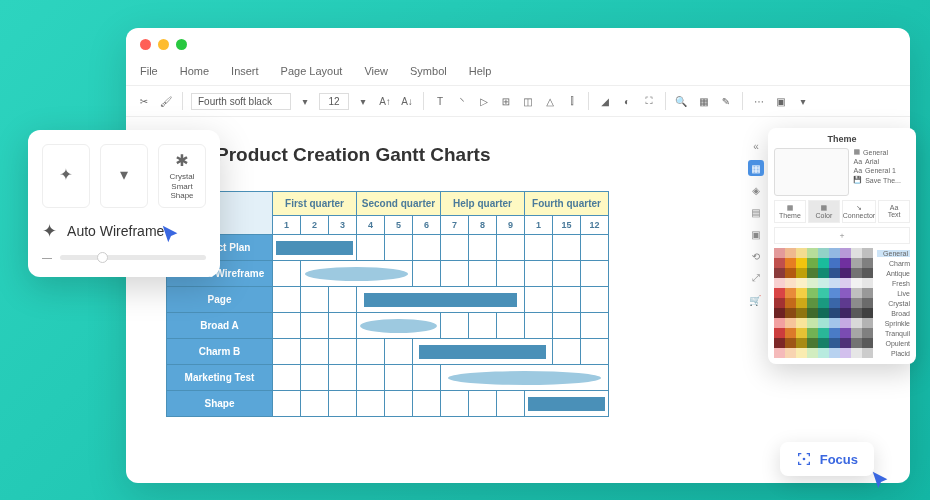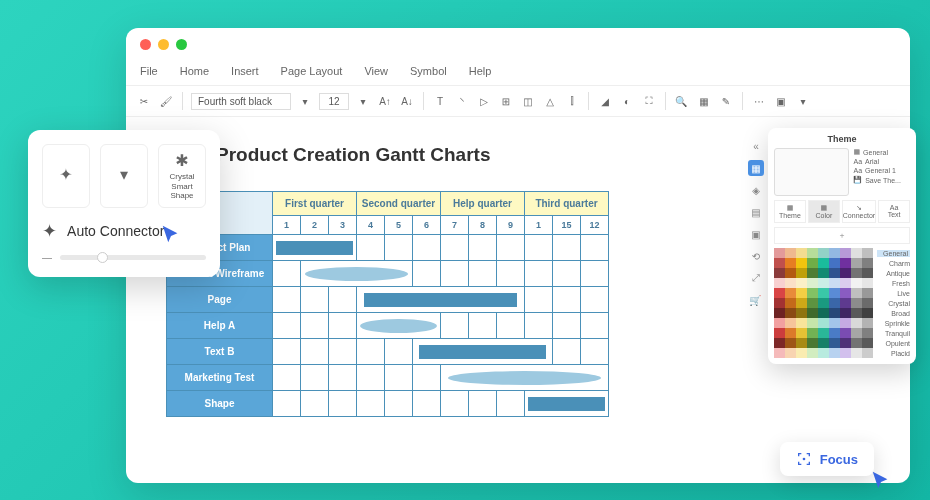--- a/index.html
+++ b/index.html
@@ -134,21 +134,21 @@
       <h2>Product Creation Gantt  Charts</h2>
     </div>
 
     <table class="gantt" id="gantt-table">
         <tbody>
           <tr>
             <th class="corner" rowspan="2"></th>
             <th class="q-head" colspan="3">First quarter</th>
             <th class="q-head" colspan="3">Second quarter</th>
             <th class="q-head" colspan="3">Help quarter</th>
-            <th class="q-head" colspan="3">Third quarter</th>
+            <th class="q-head" colspan="3">Fourth quarter</th>
           </tr>
           <tr>
             <th class="m-head">1</th>
             <th class="m-head">2</th>
             <th class="m-head">3</th>
             <th class="m-head">4</th>
             <th class="m-head">5</th>
             <th class="m-head">6</th>
             <th class="m-head">7</th>
             <th class="m-head">8</th>
@@ -192,36 +192,36 @@
             <td></td>
             <td></td>
             <td colspan="6" style="position:relative">
               <div class="bar dark" style="left:4%;width:92%"></div>
             </td>
             <td></td>
             <td></td>
             <td></td>
           </tr>
           <tr class="bar-row">
-            <td class="task-cell">Help A</td>
+            <td class="task-cell">Broad A</td>
             <td></td>
             <td></td>
             <td></td>
             <td colspan="3" style="position:relative">
               <div class="bar light" style="left:4%;width:92%"></div>
             </td>
             <td></td>
             <td></td>
             <td></td>
             <td></td>
             <td></td>
             <td></td>
           </tr>
           <tr class="bar-row">
-            <td class="task-cell">Text B</td>
+            <td class="task-cell">Charm B</td>
             <td></td>
             <td></td>
             <td></td>
             <td></td>
             <td></td>
             <td colspan="5" style="position:relative">
               <div class="bar dark" style="left:4%;width:92%"></div>
             </td>
             <td></td>
             <td></td>
@@ -266,21 +266,21 @@
     <div class="p1-box">
         <span class="ic">▾</span>
       </div>
     <div class="p1-box">
         <span class="ic">✱</span>
         <span>Crystal Smart Shape</span>
       </div>
   </div>
   <div class="p1-main">
     <span class="ic">✦</span>
-    <span>Auto Connector</span>
+    <span>Auto Wireframe</span>
   </div>
   <div class="p1-slider">
     <span style="font-size:10px;color:#888">—</span>
     <div class="slider-track">
         <div class="slider-thumb"></div>
       </div>
   </div>
 </div>
 <svg class="cursor-svg cursor1" viewBox="0 0 24 24">
     <path fill="#3a67e0" d="M3 2l6 18 3-7 7-3z"></path>

